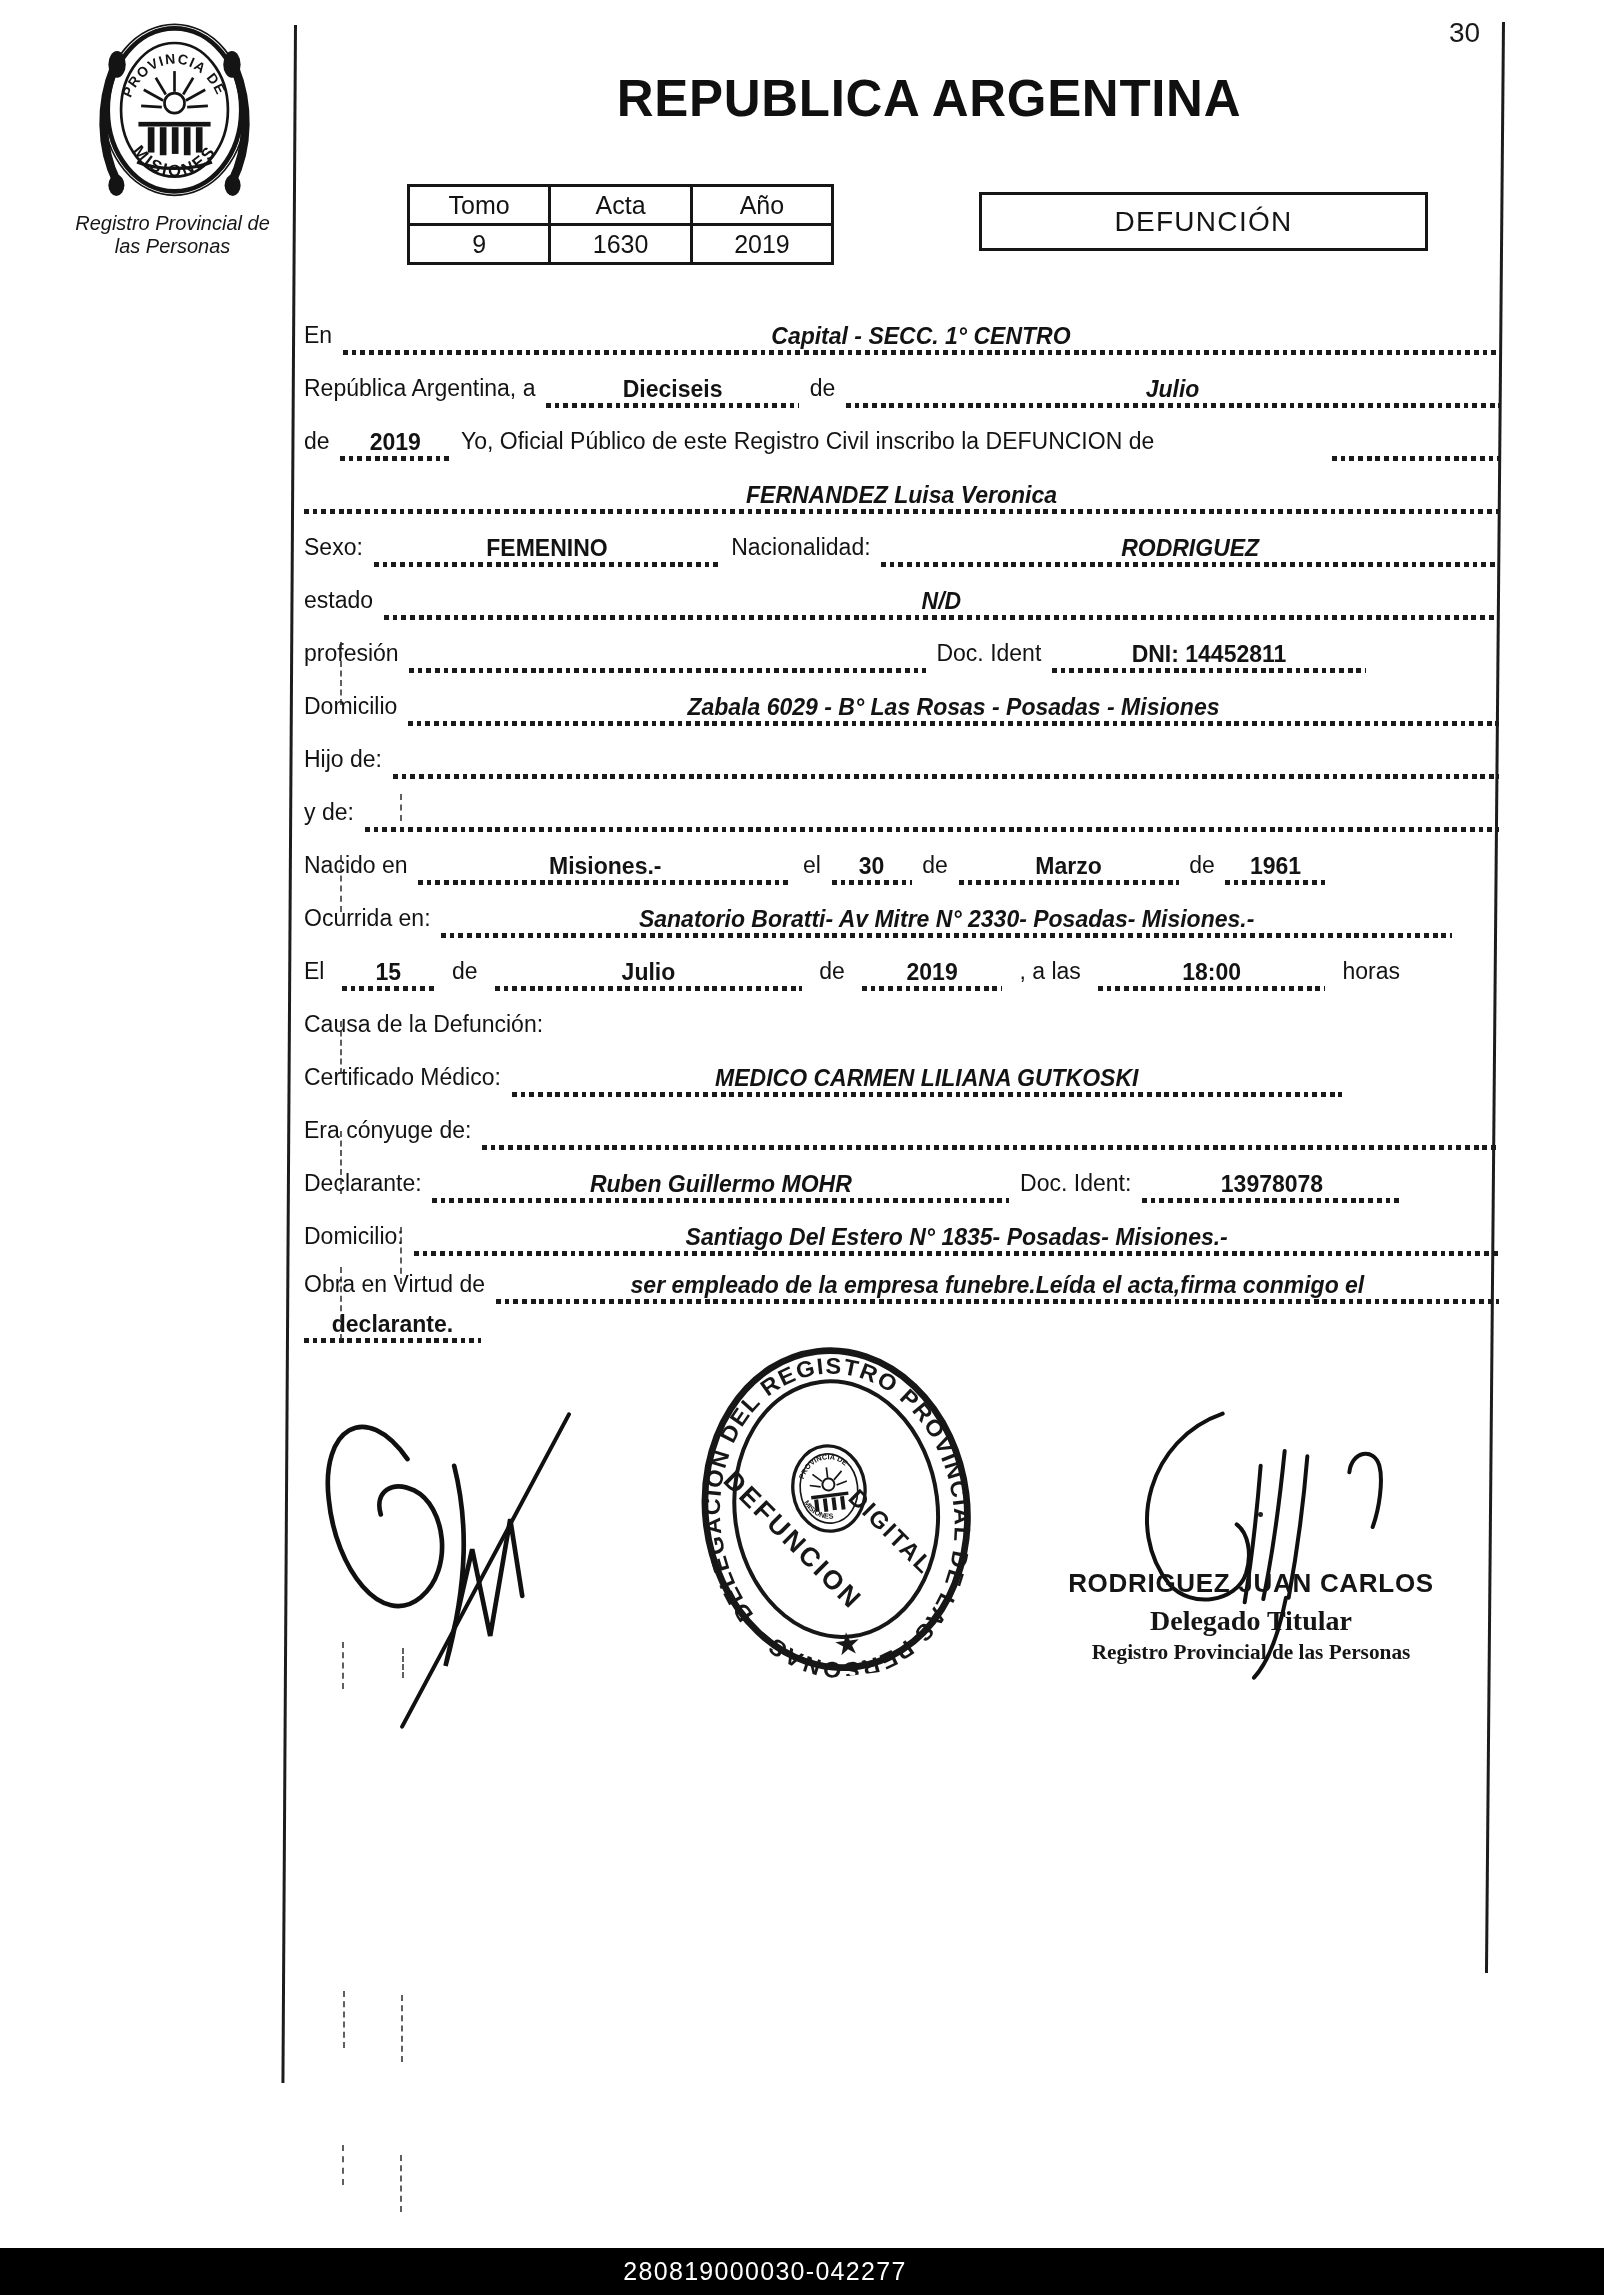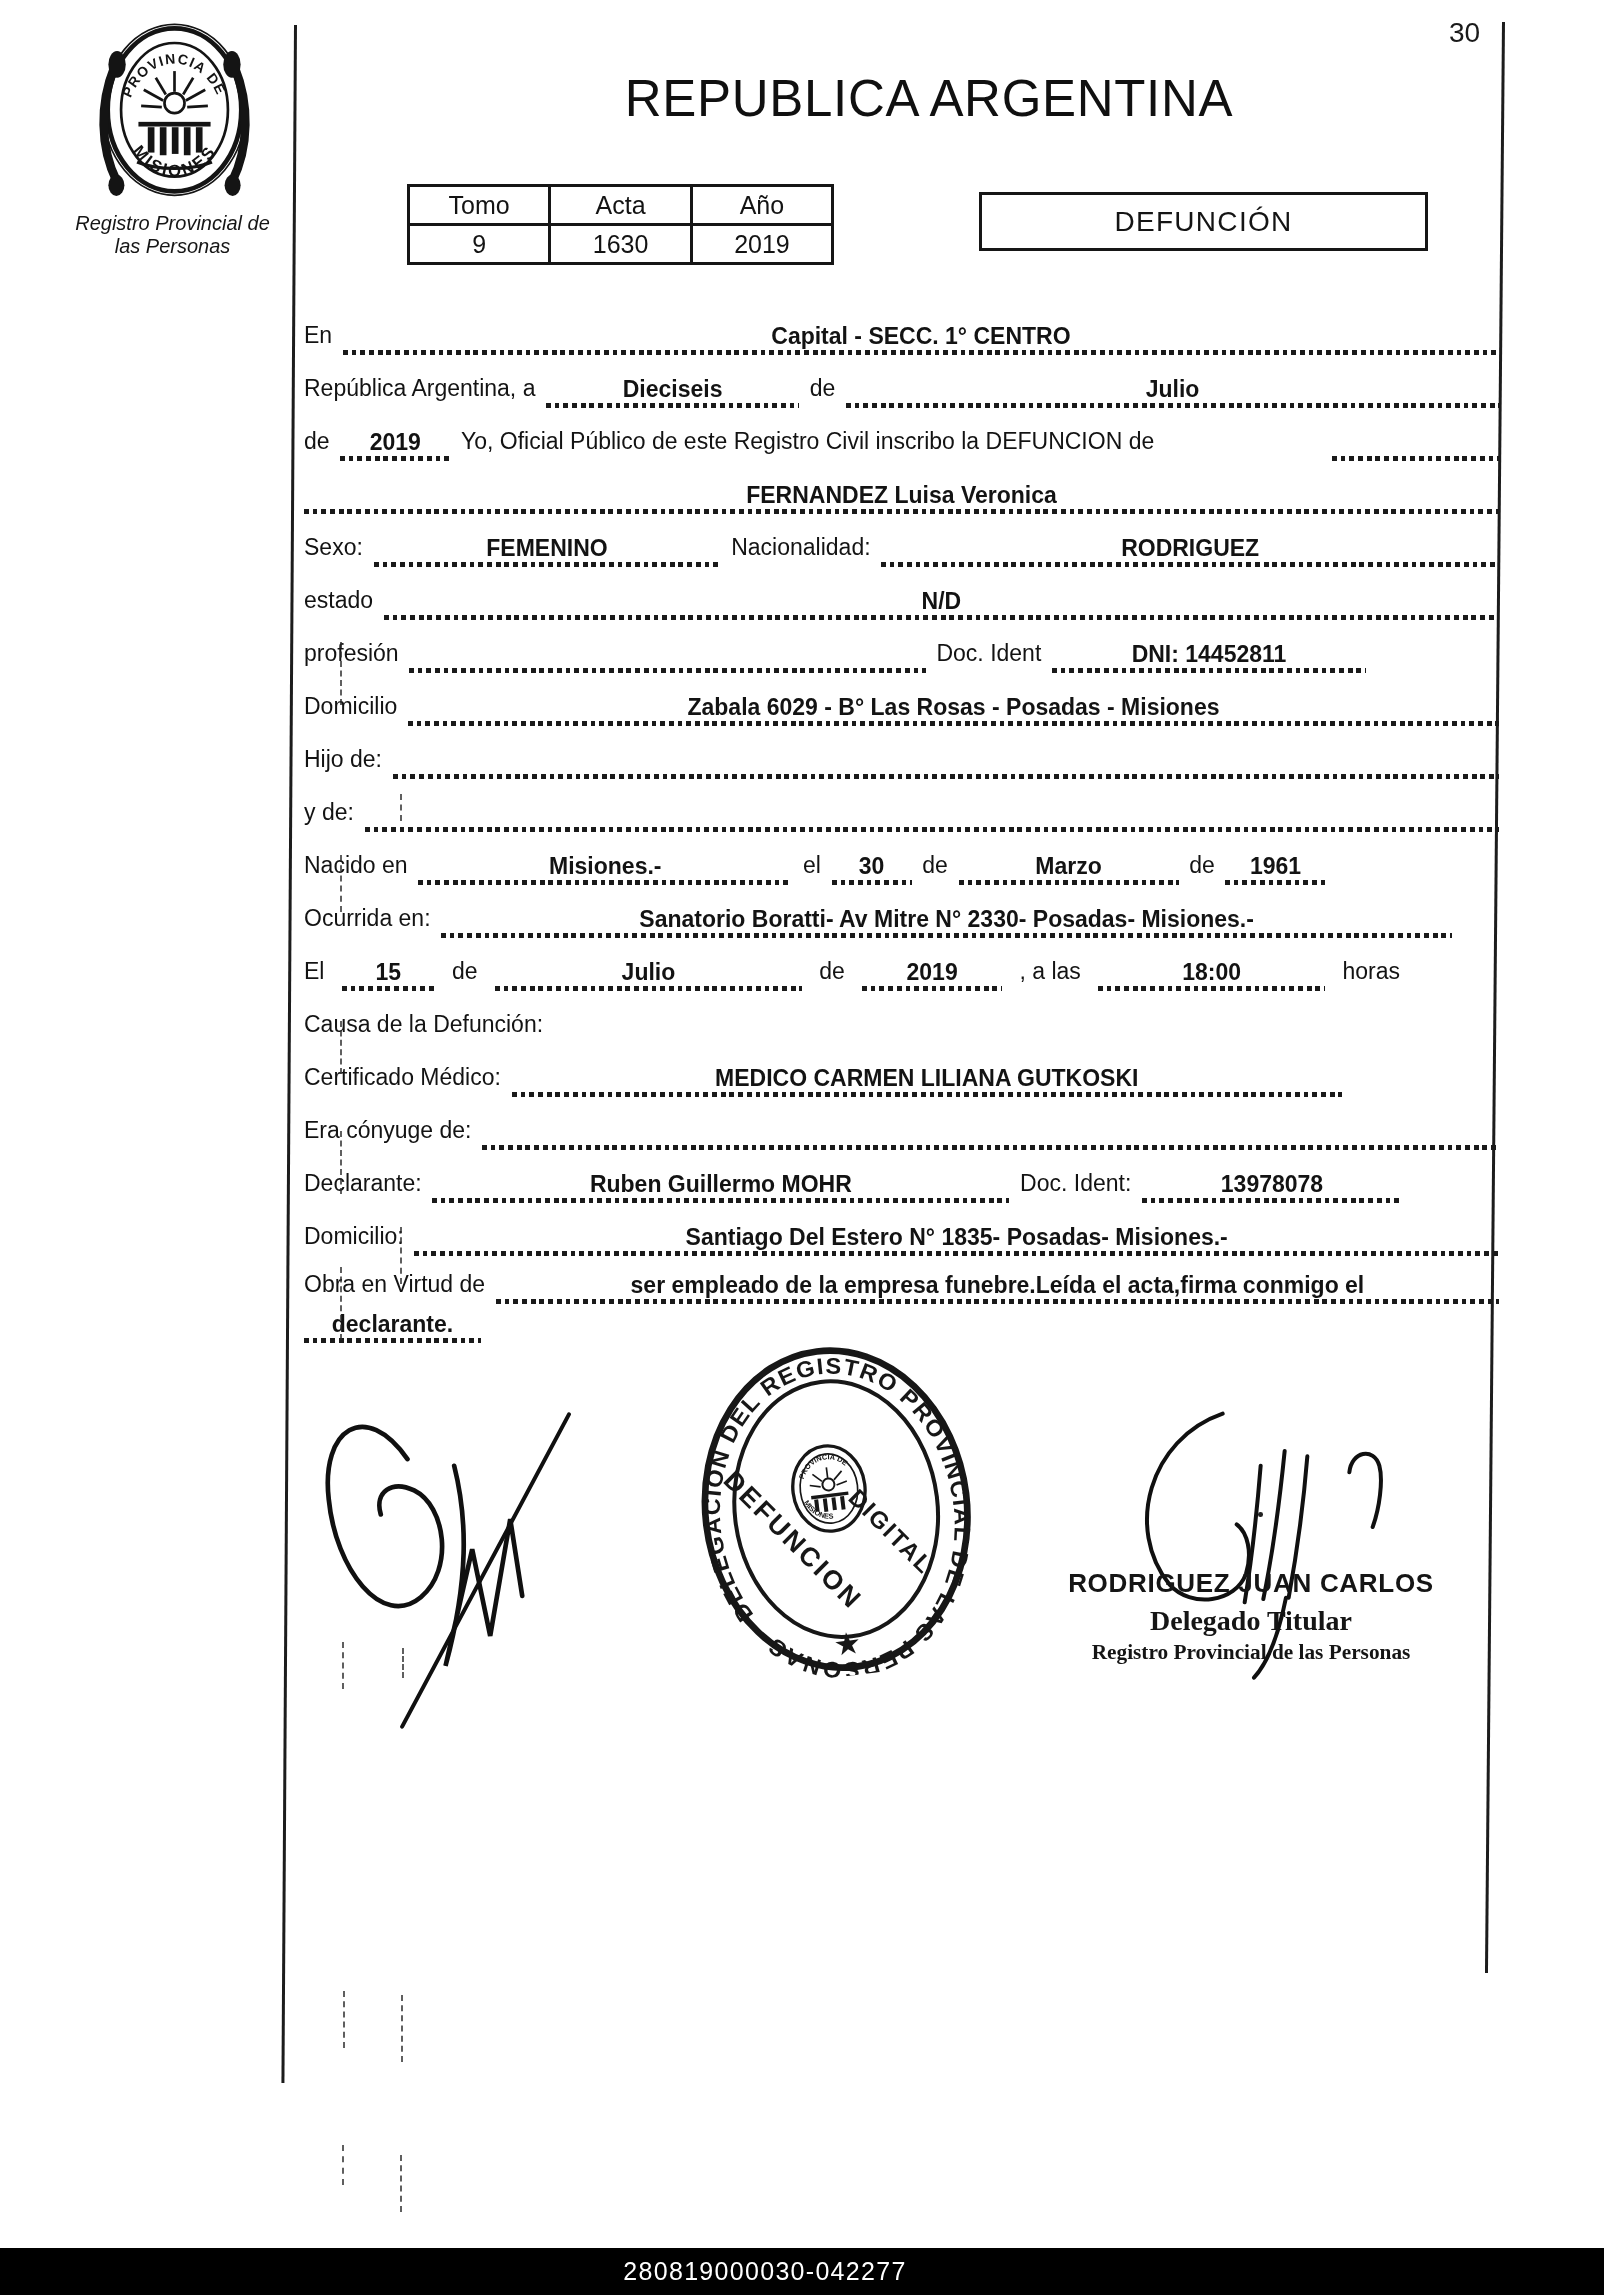--- a/index.html
+++ b/index.html
@@ -13,37 +13,37 @@
            transform:rotate(0.5deg);transform-origin:top center;}
 
   .page-num{position:absolute;left:1449px;top:17.3px;font-size:28px;color:#1a1a1a;}
 
   
   .seal{position:absolute;left:97px;top:23px;}
   .org{position:absolute;left:39px;top:212px;width:267px;text-align:center;
        font-size:20px;line-height:23px;color:#161616;font-style:italic;}
 
   .title{position:absolute;left:294px;top:69px;width:1270px;text-align:center;
-         font-size:51px;font-weight:normal;letter-spacing:0.7px;color:#101010;}
+         font-size:51px;font-weight:bold;letter-spacing:0.7px;color:#101010;}
 
   table.rec{position:absolute;left:407px;top:184px;border-collapse:collapse;border-radius:16px;}
   table.rec td{border:3.3px solid #161616;width:133px;height:36px;text-align:center;
                font-size:25px;padding:0 2.7px;}
 
   .def-box{position:absolute;left:979px;top:192px;width:443px;height:53px;border:3.3px solid #161616;
            display:flex;align-items:center;justify-content:center;font-size:28px;letter-spacing:1.3px;color:#141414;}
 
   
   .form{position:absolute;left:304px;top:302px;width:1195px;}
   .row{display:flex;align-items:flex-end;height:53px;column-gap:10.7px;font-size:23px;}
   .lbl{padding-bottom:6px;white-space:nowrap;}
   .field{display:flex;flex-direction:column;justify-content:flex-end;min-width:0;}
   .val{font-weight:bold;text-align:center;white-space:nowrap;line-height:28px;}
   .dl{height:4.7px;background:repeating-linear-gradient(90deg,#1a1a1a 0 4.7px,transparent 4.7px 8.7px);}
-  .grow{flex:1 1 auto;}
+  .grow{flex:1 1 auto;font-style:italic;}
   .ml-auto{margin-left:auto;}
   .w120{width:80px}.w140{width:93px}.w150{width:100px}.w165{width:110px}
   .w210{width:140px}.w250{width:167px}.w265{width:177px}.w330{width:220px}.w340{width:227px}
   .w380{width:253px}.w390{width:260px}.w460{width:307px}.w470{width:314px}.w520{width:347px}.w560{width:374px}
   .pr70{padding-right:47px}.pr90{padding-right:60px}.pr145{padding-right:97px}
   .pr200{padding-right:133px}.pr205{padding-right:137px}.pr235{padding-right:157px}
   .r13{column-gap:17.3px}
   .r19{height:48px}.r20{height:39px}
 
   

